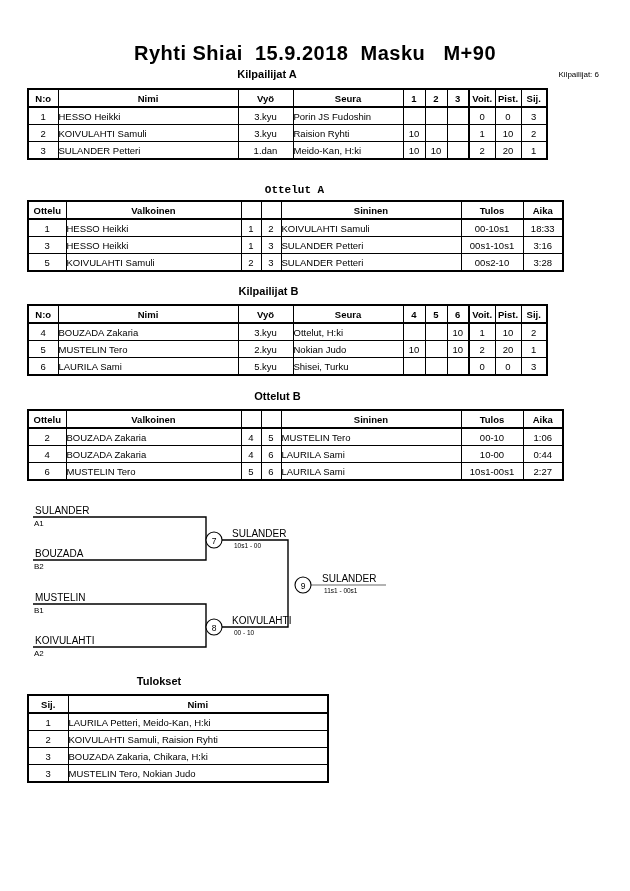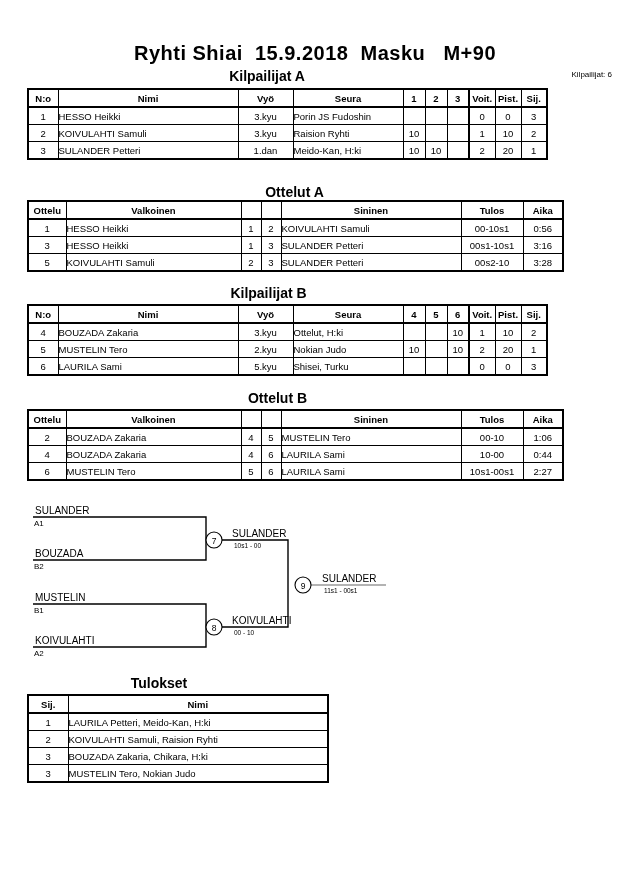--- a/index.html
+++ b/index.html
@@ -24,29 +24,29 @@
     width: 630px;
     text-align: center;
     font-size: 20px;
     font-weight: bold;
     letter-spacing: 0.5px;
     white-space: pre;
   }
   #entrants-count {
     position: absolute;
     top: 70px;
-    right: 18px;
+    right: 31px;
     font-size: 8px;
     text-align: center;
   }
 
   
   .section-caption {
     position: absolute;
-    font-size: 14px;
+    font-size: 11px;
     font-weight: bold;
     text-align: center;
   }
 
   
   .tbl {
     position: absolute;
     border-collapse: collapse;
     border: 2px solid #000;
     background: #ffffff;
@@ -175,21 +175,21 @@
       <td class="c">10</td>
       <td class="c">10</td>
       <td class="c"></td>
       <td class="c sep-left">2</td>
       <td class="c">20</td>
       <td class="c">1</td>
     </tr>
   </tbody>
 </table>
 
-<div class="section-caption" style="top:184px; left:27px; width:535px;">Ottelut A</div>
+<div class="section-caption" style="top:184px; left:27px; width:535px;font-family:Liberation Mono, monospace;">Ottelut A</div>
 
 <table class="tbl" id="tbl-matches-a" style="top:200px; left:27px; width:535px;">
   <colgroup>
     <col style="width:38px">
       <col style="width:175px">
     <col style="width:20px">
       <col style="width:20px">
     <col style="width:180px">
       <col style="width:62px">
       <col style="width:40px">
@@ -206,21 +206,21 @@
     </tr>
   </thead>
   <tbody>
     <tr>
       <td class="c">1</td>
       <td class="l">HESSO Heikki</td>
       <td class="c">1</td>
       <td class="c">2</td>
       <td class="l">KOIVULAHTI Samuli</td>
       <td class="c">00-10s1</td>
-      <td class="c">0:56</td>
+      <td class="c">18:33</td>
     </tr>
     <tr>
       <td class="c">3</td>
       <td class="l">HESSO Heikki</td>
       <td class="c">1</td>
       <td class="c">3</td>
       <td class="l">SULANDER Petteri</td>
       <td class="c">00s1-10s1</td>
       <td class="c">3:16</td>
     </tr>

